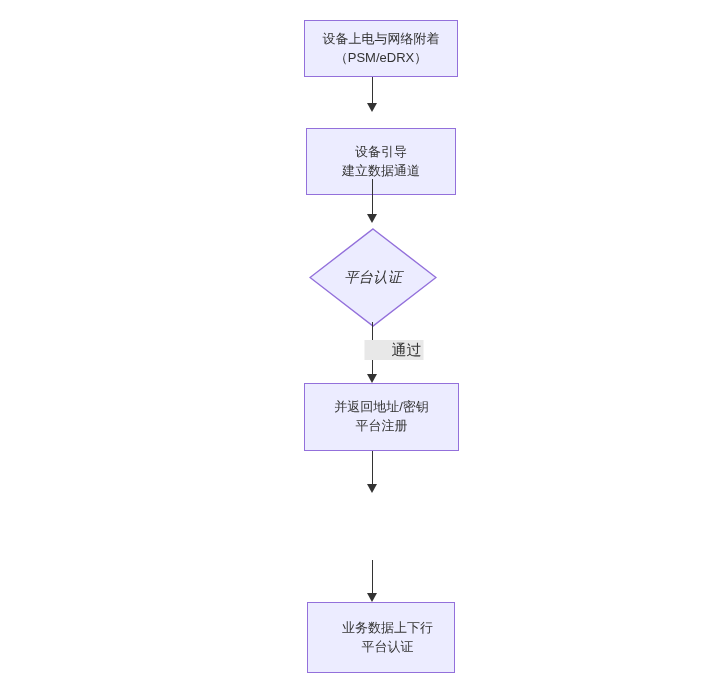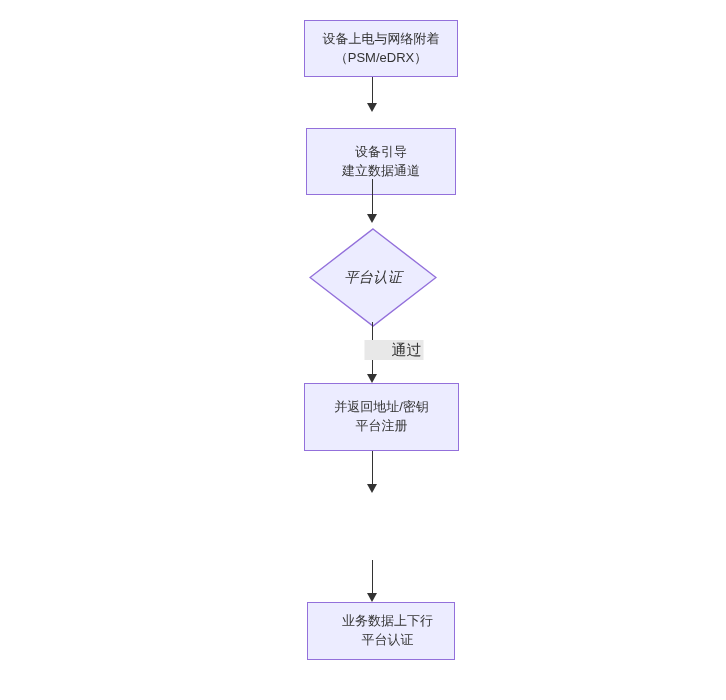--- a/index.html
+++ b/index.html
@@ -110,20 +110,20 @@
     </div>
   </div>
 
   <div class="edge-line" style="left:372px; top:451px; height:33px;"></div>
   <div class="arrowhead" style="left:367px; top:484px;"></div>
 
 
   <div class="edge-line" style="left:372px; top:560px; height:33px;"></div>
   <div class="arrowhead" style="left:367px; top:593px;"></div>
 
-  <div class="node" style="left:299px; top:602px; width:148px; height:58px;padding-left:13px;">
+  <div class="node" style="left:299px; top:602px; width:148px; height:71px;padding-left:13px;">
     <div class="label">
       <span>业务数据上下行</span>
       <span>平台认证</span>
     </div>
   </div>
 
 </div>
 
 </body></html>

